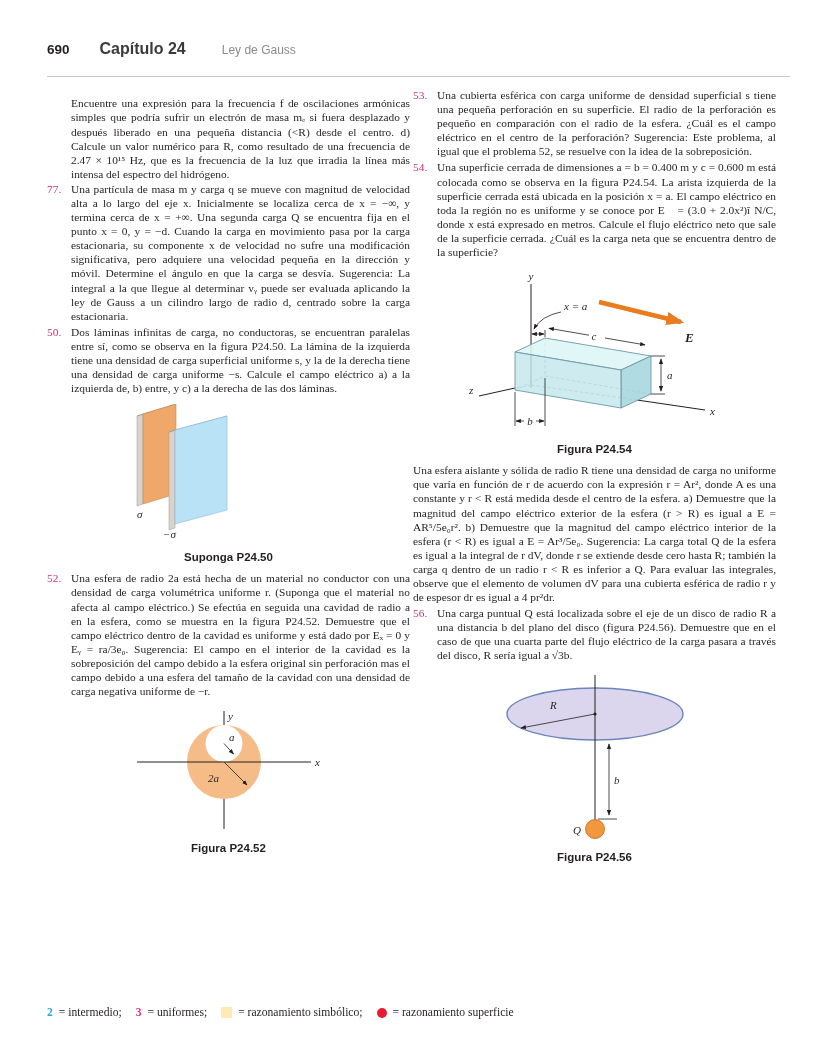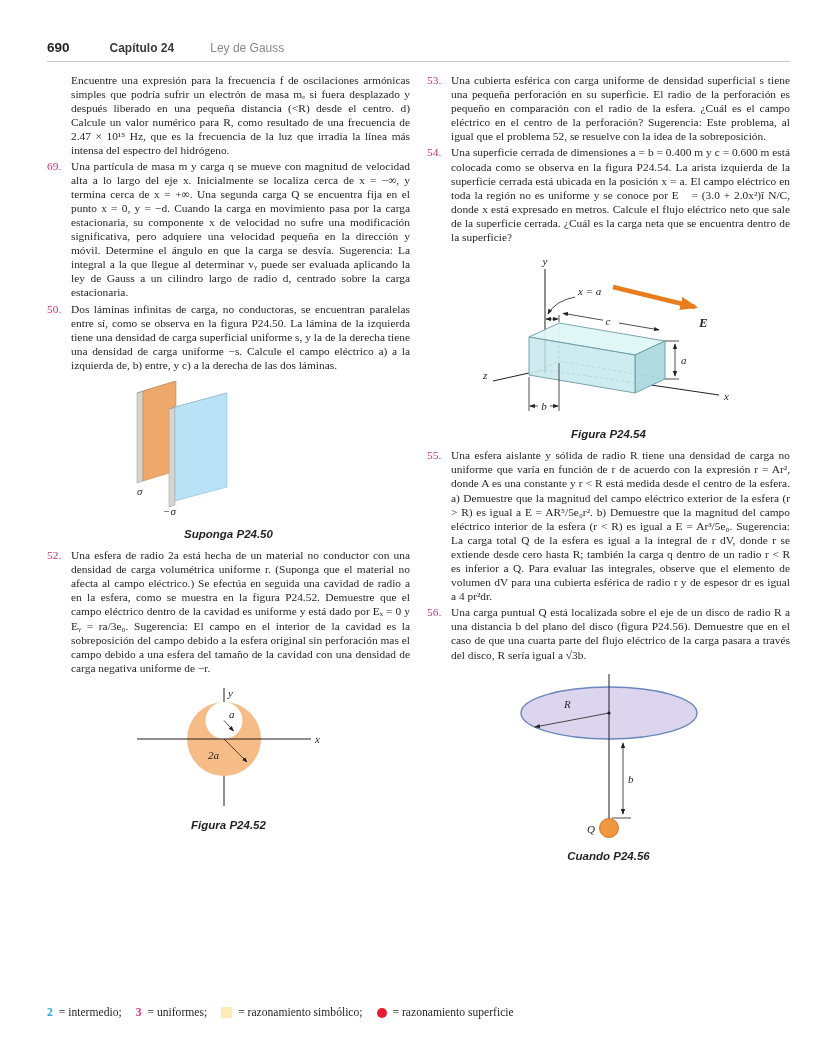--- a/index.html
+++ b/index.html
@@ -9,44 +9,44 @@
     font-family:"Liberation Serif","DejaVu Serif",serif;
     color:var(--text_color,#231f20);
     box-sizing:border-box;
     padding:40px 38px 0 47px;
   }
   
   .pg-header{
     display:flex;align-items:baseline;gap:0;
     font-family:"Liberation Sans","DejaVu Sans",sans-serif;
     border-bottom:1.5px solid #c9c9c9;
-    padding-bottom:6px;
+    padding-bottom:18px;
   }
   .pg-num{font-size:13.5px;font-weight:bold;color:#231f20;}
-  .pg-chapter{font-size:12px;font-weight:bold;color:#3a3a3a;margin-left:40px;}
+  .pg-chapter{font-size:16px;font-weight:bold;color:#3a3a3a;margin-left:30px;}
   .pg-title{font-size:12px;color:var(--header_gray,#8a8a8a);margin-left:36px;}
 
   
-  .columns{display:flex;gap:17px;margin-top:11px;}
+  .columns{display:flex;gap:3px;margin-top:11px;align-items:center;}
   .col{width:363px;font-size:11.4px;line-height:14.1px;}
   .intro{margin:0 0 1px 24px;text-align:justify;}
   .problem{display:flex;margin-bottom:2px;}
   .pnum{
     width:24px;flex:none;font-weight:normal;
     color:var(--accent_magenta,#c6317e);
   }
   .ptext{flex:1;text-align:justify;}
   .plead{font-weight:bold;}
   .plead:empty{display:none;}
 
   
   .fig{display:flex;flex-direction:column;align-items:center;margin:9px 0 7px 0;}
   .fig-caption{
     font-family:"Liberation Sans","DejaVu Sans",sans-serif;
-    font-weight:bold;font-size:11.5px;color:#231f20;margin-top:6px;font-style:italic;
+    font-weight:bold;font-size:11.5px;color:#231f20;margin-top:6px;
   }
   svg text{
     font-family:"Liberation Serif","DejaVu Serif",serif;
     font-style:italic;font-size:11px;fill:#231f20;
   }
   .f50-edge{fill:var(--plate_edge,#d8d4cd);stroke:#9a9a9a;stroke-width:.5;}
   .f50-orange{fill:var(--plate_orange,#efa86a);stroke:#b97e43;stroke-width:.5;}
   .f50-blue{fill:var(--plate_blue,#b9e2f6);stroke:#7fb3d1;stroke-width:.5;}
   .f52-sphere{fill:var(--sphere_orange,#f5bc88);}
   .axis{stroke:#231f20;stroke-width:1;fill:none;}
@@ -94,21 +94,21 @@
     <span class="pg-title">Ley de Gauss</span>
   </div>
 
   <div class="columns">
 
     <div class="col">
 
       <p class="intro">Encuentre una expresión para la frecuencia f de oscilaciones armónicas simples que podría sufrir un electrón de masa mₑ si fuera desplazado y después liberado en una pequeña distancia (&lt;R) desde el centro. d) Calcule un valor numérico para R, como resultado de una frecuencia de 2.47 × 10¹⁵ Hz, que es la frecuencia de la luz que irradia la línea más intensa del espectro del hidrógeno.</p>
 
       <div class="problem">
-        <span class="pnum">69.</span>
+        <span class="pnum">77.</span>
         <div class="ptext"><span>Una partícula de masa m y carga q se mueve con magnitud de velocidad alta a lo largo del eje x. Inicialmente se localiza cerca de x = −∞, y termina cerca de x = +∞. Una segunda carga Q se encuentra fija en el punto x = 0, y = −d. Cuando la carga en movimiento pasa por la carga estacionaria, su componente x de velocidad no sufre una modificación significativa, pero adquiere una velocidad pequeña en la dirección y móvil. Determine el ángulo en que la carga se desvía. Sugerencia: La integral a la que llegue al determinar vᵧ puede ser evaluada aplicando la ley de Gauss a un cilindro largo de radio d, centrado sobre la carga estacionaria.</span></div>
       </div>
 
       <div class="problem">
         <span class="pnum">50.</span>
         <div class="ptext"><span>Dos láminas infinitas de carga, no conductoras, se encuentran paralelas entre sí, como se observa en la figura P24.50. La lámina de la izquierda tiene una densidad de carga superficial uniforme s, y la de la derecha tiene una densidad de carga uniforme −s. Calcule el campo eléctrico a) a la izquierda de, b) entre, y c) a la derecha de las dos láminas.</span></div>
       </div>
 
       <div class="fig">
         <svg width="200" height="140" viewBox="0 0 200 140">
@@ -202,21 +202,20 @@
           </g>
           <text x="65" y="157" text-anchor="middle">b</text>
           <text x="66" y="12" text-anchor="middle">y</text>
           <text x="245" y="147">x</text>
           <text x="4" y="126">z</text>
         </svg>
         <div class="fig-caption">Figura P24.54</div>
       </div>
 
       <div class="problem">
-        <span class="pnum">55.</span>
         <div class="ptext"><span>Una esfera aislante y sólida de radio R tiene una densidad de carga no uniforme que varía en función de r de acuerdo con la expresión r = Ar², donde A es una constante y r &lt; R está medida desde el centro de la esfera. a) Demuestre que la magnitud del campo eléctrico exterior de la esfera (r &gt; R) es igual a E = AR⁵/5e₀r². b) Demuestre que la magnitud del campo eléctrico interior de la esfera (r &lt; R) es igual a E = Ar³/5e₀. Sugerencia: La carga total Q de la esfera es igual a la integral de r dV, donde r se extiende desde cero hasta R; también la carga q dentro de un radio r &lt; R es inferior a Q. Para evaluar las integrales, observe que el elemento de volumen dV para una cubierta esférica de radio r y de espesor dr es igual a 4 pr²dr.</span></div>
       </div>
 
       <div class="problem">
         <span class="pnum">56.</span>
         <div class="ptext"><span>Una carga puntual Q está localizada sobre el eje de un disco de radio R a una distancia b del plano del disco (figura P24.56). Demuestre que en el caso de que una cuarta parte del flujo eléctrico de la carga pasara a través del disco, R sería igual a √3b.</span></div>
       </div>
 
       <div class="fig">
         <svg width="230" height="172" viewBox="0 0 230 172">
@@ -226,21 +225,21 @@
           <line class="thin" x1="115" y1="42" x2="41" y2="56" marker-end="url(#ah)"></line>
           <text x="70" y="37">R</text>
           <g>
             <line class="thin" x1="129" y1="72" x2="129" y2="143" marker-start="url(#ah)" marker-end="url(#ah)"></line>
             <line class="thin" x1="118" y1="147" x2="137" y2="147"></line>
           </g>
           <text x="134" y="112">b</text>
           <circle class="charge" cx="115" cy="157" r="9.5"></circle>
           <text x="101" y="162" text-anchor="end">Q</text>
         </svg>
-        <div class="fig-caption">Cuando P24.56</div>
+        <div class="fig-caption">Figura P24.56</div>
       </div>
 
 
     </div>
   </div>
 
   <div class="legend">
     <span class="lg-num lg-blue">2</span>
     <span>= intermedio;</span>
     <span class="lg-num lg-magenta lg-gap">3</span>

